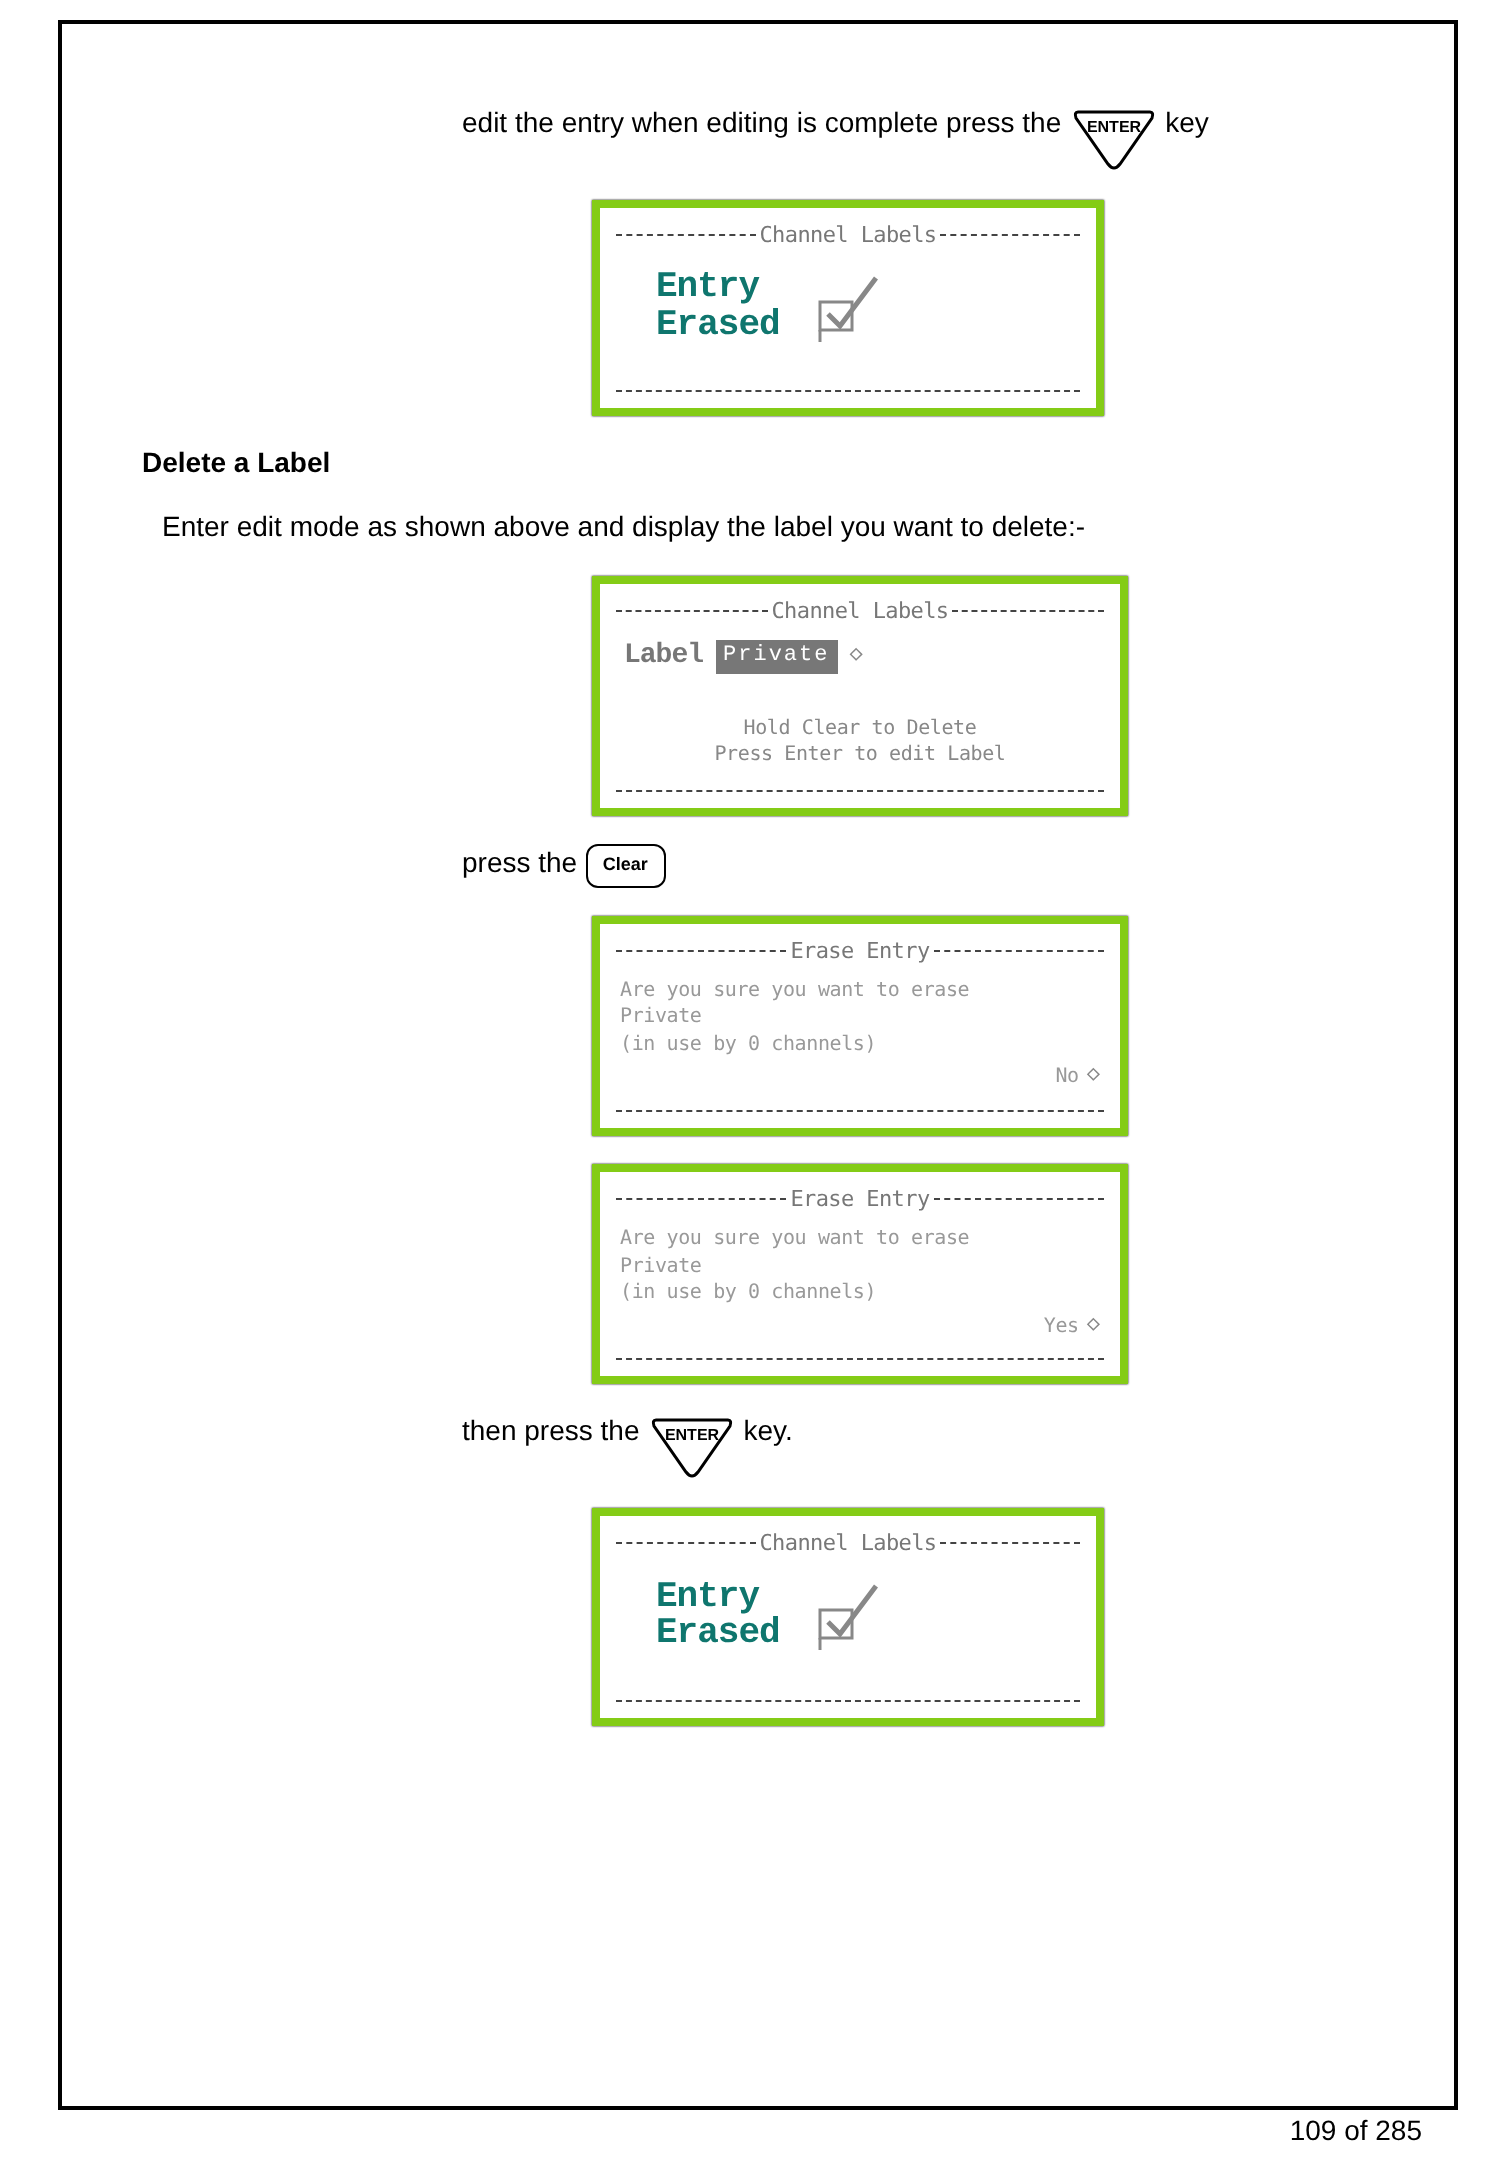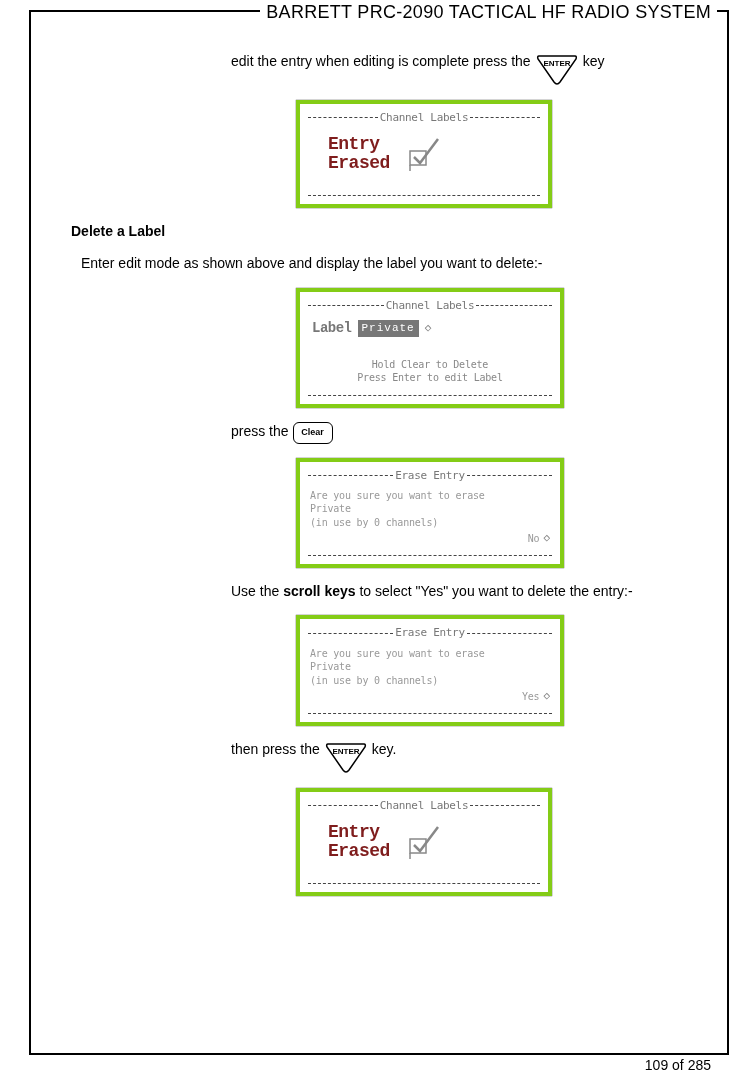--- a/index.html
+++ b/index.html
@@ -102,21 +102,21 @@
     letter-spacing: -0.3px;
   }
   .lcd-body {
     padding: 10px 4px 4px 4px;
     min-height: 50px;
   }
   .pixel-big {
     font-family: "Courier New", monospace;
     font-weight: bold;
     font-size: 18px;
-    color: #7f1d1d;
+    color: #0f766e;
     line-height: 1.05;
     letter-spacing: -0.5px;
   }
   .pixel-row {
     display: flex;
     align-items: flex-end;
     gap: 18px;
     padding-left: 16px;
   }
   .checkflag {
@@ -186,21 +186,20 @@
     background:#fff;
     padding: 0 6px;
     font-size: 14px;
   }
   b { font-weight:bold; }
 </style>
 </head>
 <body>
 
 <div class="page">
-  <div class="header-bar">BARRETT PRC-2090 TACTICAL HF RADIO SYSTEM</div>
 
   <div class="content">
 
     <div class="line">
       <span>edit the entry when editing is complete press the</span>
       <span class="enter-key">
         <svg width="44" height="34" viewBox="0 0 44 34">
           <path d="M4 4 H40 Q42 4 41 7 L25 30 Q22 34 19 30 L3 7 Q2 4 4 4 Z" fill="#fff" stroke="#000" stroke-width="1.5"></path>
           <text x="22" y="14" text-anchor="middle" font-family="Arial" font-size="8" font-weight="bold">ENTER</text>
         </svg>
@@ -272,25 +271,20 @@
         <div class="pixel-small">Private</div>
         <div class="pixel-small">(in use by 0 channels)</div>
         <div class="yn-row">
           <span class="pixel-small">No</span>
           <span class="updn">◇</span>
         </div>
       </div>
       <div class="lcd-bottom-dash"></div>
     </div>
 
-    <div class="line">
-      <span>
-        <span>Use the </span><b>scroll keys</b><span> to select "Yes" you want to delete the entry:-</span>
-      </span>
-    </div>
 
     <div class="lcd lcd-lg">
       <div class="lcd-title-row">
         <div class="dashfill"></div>
         <div class="lcd-title">Erase Entry</div>
         <div class="dashfill"></div>
       </div>
       <div class="erase-body">
         <div class="pixel-small">Are you sure you want to erase</div>
         <div class="pixel-small">Private</div>

